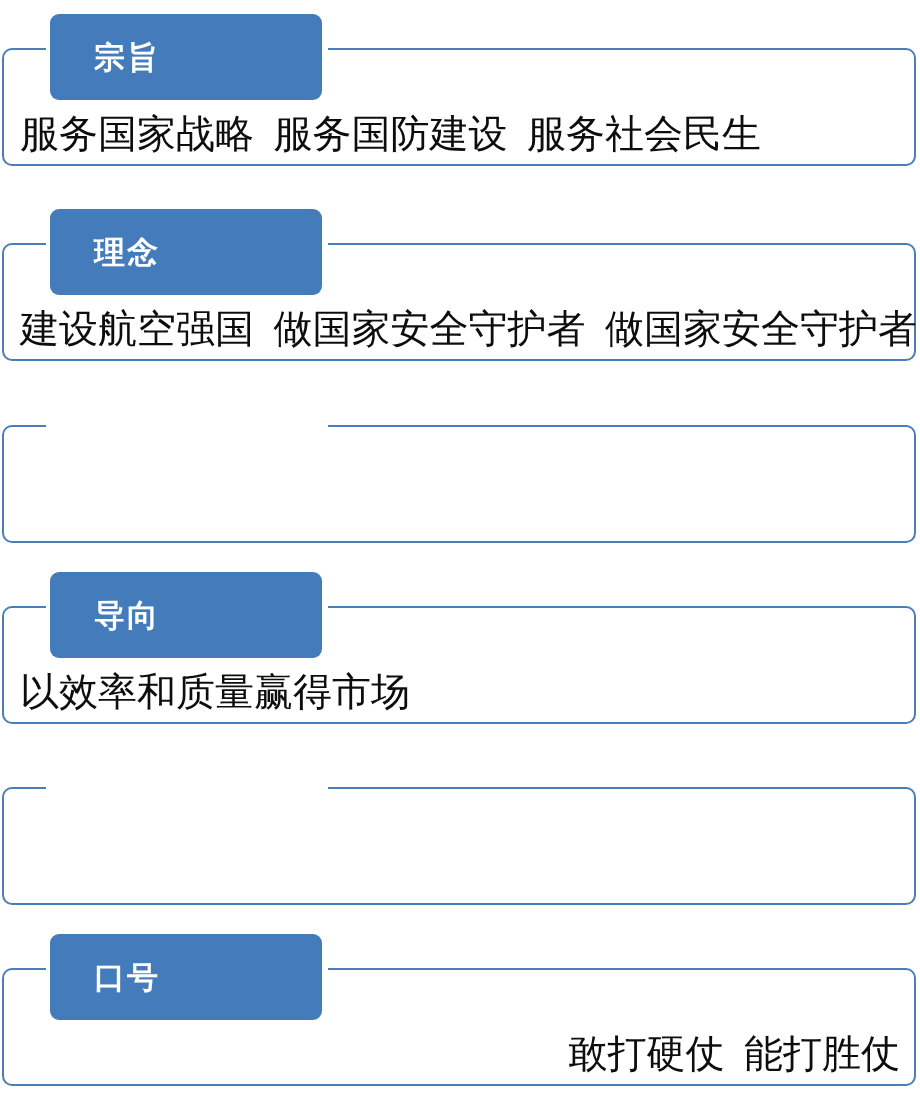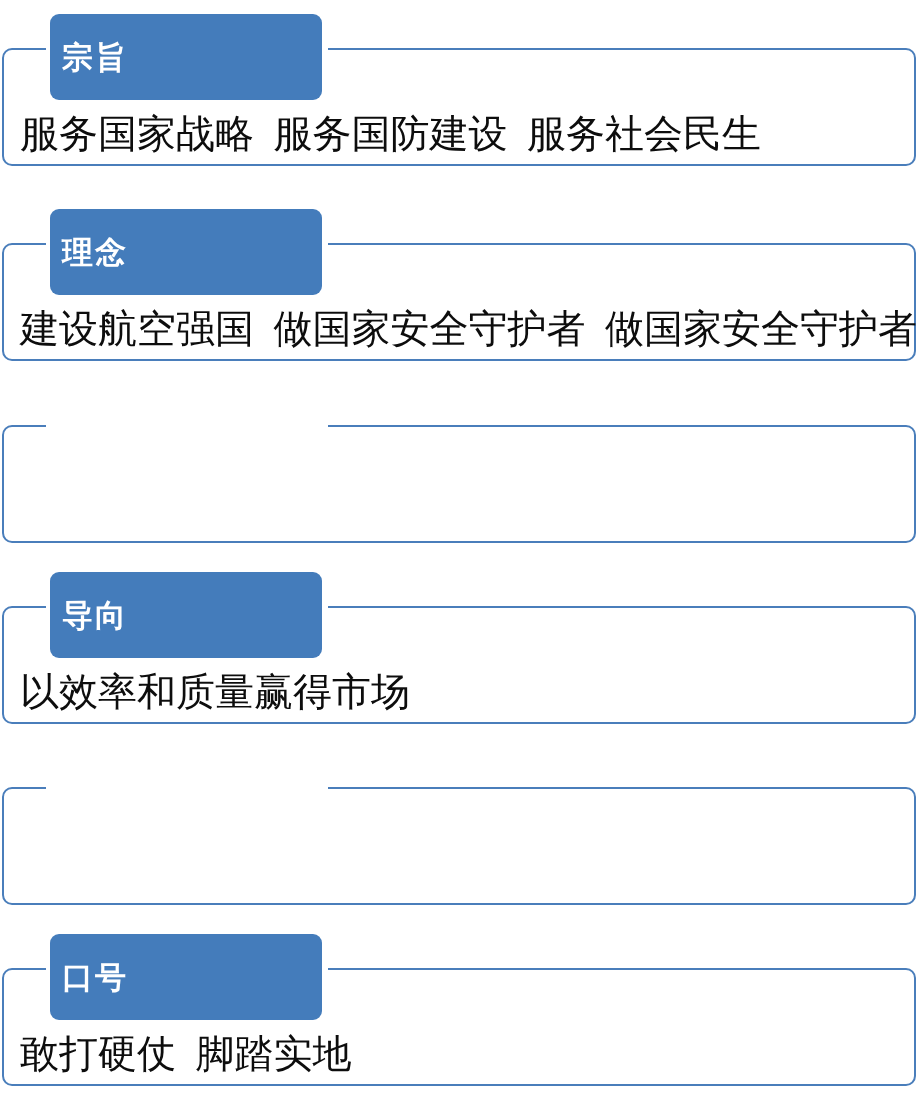--- a/index.html
+++ b/index.html
@@ -50,21 +50,21 @@
     position: absolute;
     left: 50px;
     top: 14px;
     width: 272px;
     height: 86px;
     background: #447cbb;
     border-radius: 9px;
     box-sizing: border-box;
     display: flex;
     align-items: center;
-    padding-left: 12px;
+    padding-left: 44px;
   }
   .tab-label {
     color: #ffffff;
     font-size: 31px;
     font-weight: bold;
     letter-spacing: 2px;
     line-height: 1;
     font-family: "Liberation Sans", sans-serif;
   }
   .body-text {
@@ -77,21 +77,21 @@
     font-family: "Liberation Serif", serif;
     white-space: pre;
     line-height: 1.15;
   }
   
   .block.b0 { height: 195px; }
   .block.b1 { height: 182px; }
   .block.b2 { height: 181px; }
   .block.b3 { height: 181px; }
   .block.b4 { height: 181px; }
-  .block.b5 { height: 181px; }
+  .block.b5 { height: 181px; text-align: right; }
 </style>
 </head>
 <body>
 
 <div class="sheet">
 
   <div class="block b0">
     <div class="frame"></div>
     <div class="frame-gap"></div>
     <div class="tab">
@@ -127,16 +127,16 @@
     <div class="frame"></div>
     <div class="frame-gap"></div>
   </div>
 
   <div class="block b5">
     <div class="frame"></div>
     <div class="frame-gap"></div>
     <div class="tab">
       <span class="tab-label">口号</span>
     </div>
-    <div class="body-text">敢打硬仗  脚踏实地</div>
+    <div class="body-text">敢打硬仗  能打胜仗</div>
   </div>
 
 </div>
 
 </body></html>

